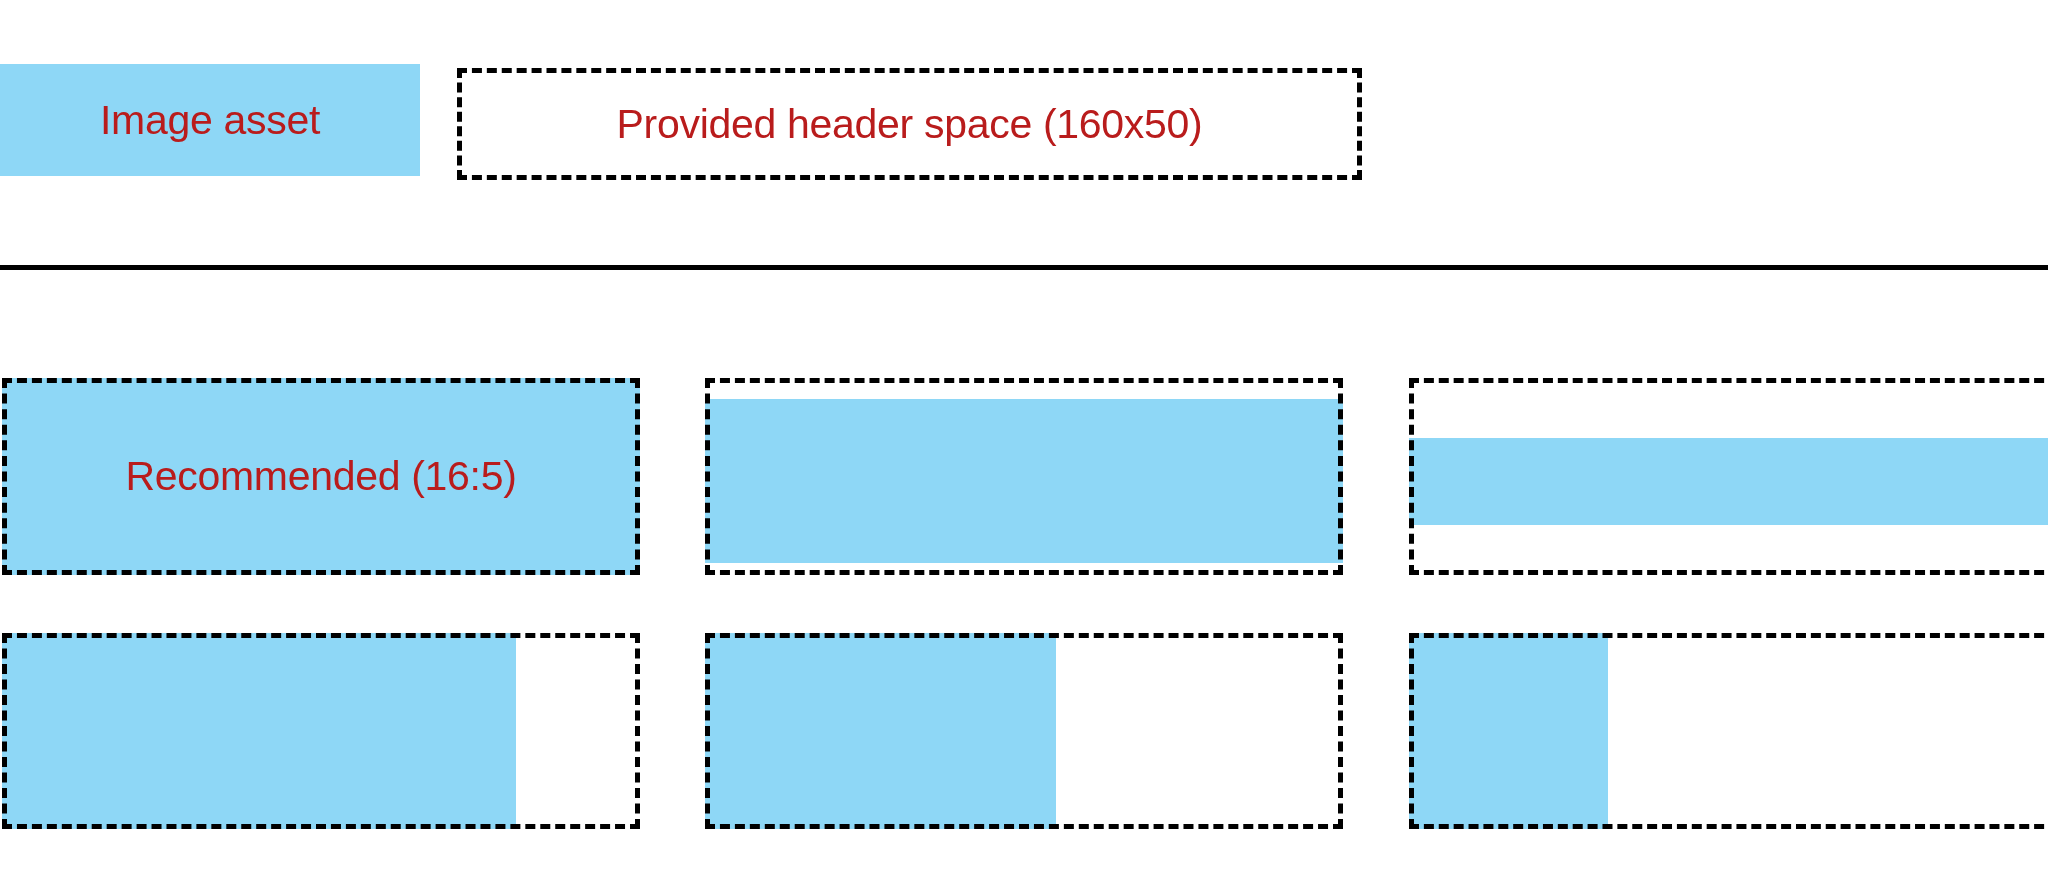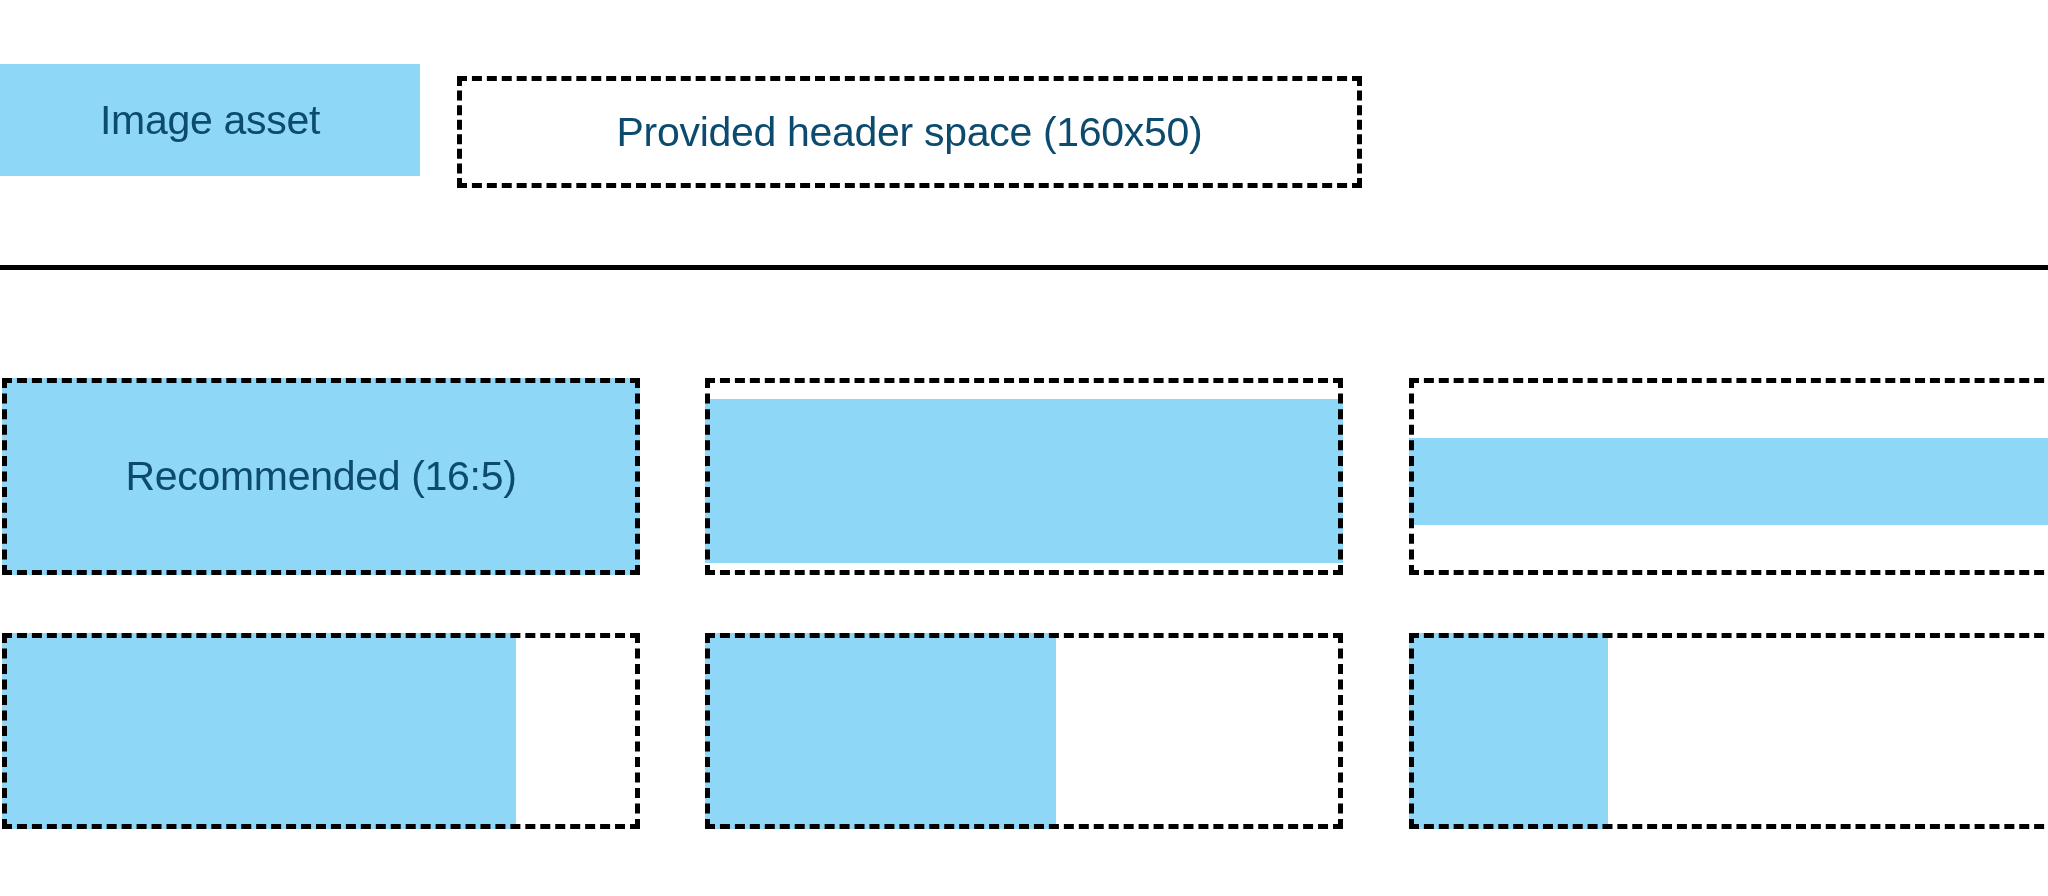--- a/index.html
+++ b/index.html
@@ -13,38 +13,38 @@
     height: 896px;
     overflow: hidden;
     font-family: "Liberation Sans", "DejaVu Sans", sans-serif;
     color: #0a0a0a;
   }
   .diagram-text {
     font-size: 41px;
     letter-spacing: -0.3px;
     line-height: 1;
     white-space: nowrap;
-    color: #0c4a6e;
+    color: #b91c1c;
   }
   
   .legend-chip {
     position: absolute;
     left: 0;
     top: 64px;
     width: 420px;
     height: 112px;
     background: var(--asset-blue, #8ED7F6);
     display: flex;
     align-items: center;
     justify-content: center;
   }
   .header-space-box {
     position: absolute;
     left: 457px;
-    top: 76px;
+    top: 68px;
     width: 905px;
     height: 112px;
     box-sizing: border-box;
     border: 5px dashed #000;
     display: flex;
     align-items: center;
     justify-content: center;
     background: #fff;
   }
   

